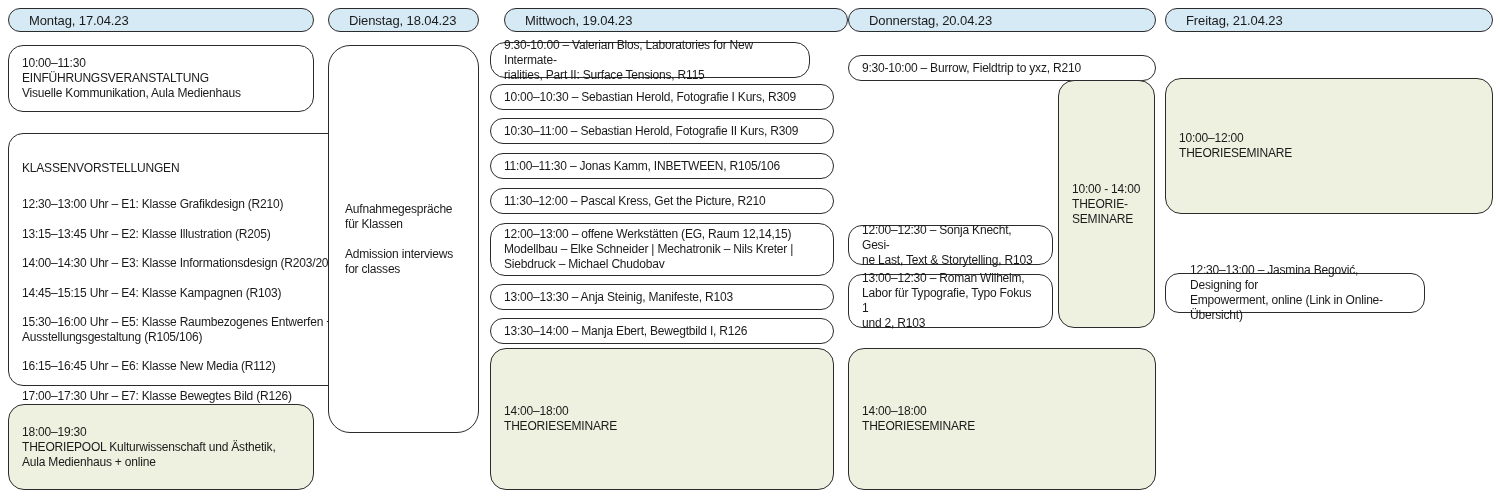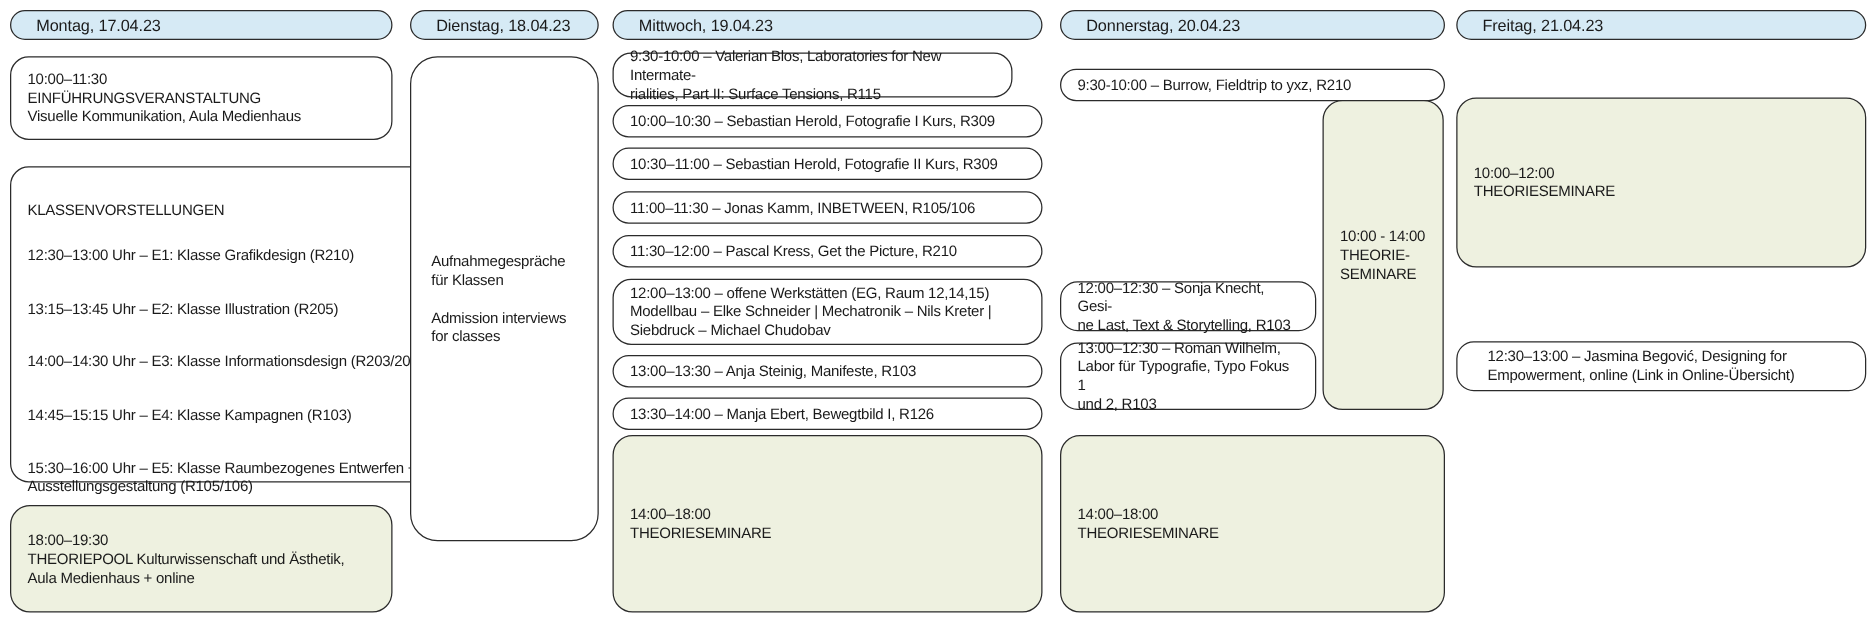--- a/index.html
+++ b/index.html
@@ -48,30 +48,30 @@
     display: flex;
     align-items: center;
     padding: 0 13px;
     border-radius: 15px;
   }
   .pad {
     padding: 12px 13px;
     border-radius: 15px;
   }
   .klassen-title { margin-bottom: 6px; }
-  .list-item { margin-top: 13px; line-height: 14.5px; }
+  .list-item { line-height: 14.5px; }
 </style>
 </head>
 <body>
 
 <div class="board">
 
   <div class="hdr" style="left:8px; top:8px; width:306px;">Montag, 17.04.23</div>
   <div class="hdr" style="left:328px; top:8px; width:151px;">Dienstag, 18.04.23</div>
-  <div class="hdr" style="left:490px; top:8px; width:344px;">Mittwoch, 19.04.23</div>
+  <div class="hdr" style="left:504px; top:8px; width:344px;">Mittwoch, 19.04.23</div>
   <div class="hdr" style="left:848px; top:8px; width:308px;">Donnerstag, 20.04.23</div>
   <div class="hdr" style="left:1165px; top:8px; width:328px;">Freitag, 21.04.23</div>
 
   <div class="ev center" style="left:8px; top:45px; width:306px; height:67px;">10:00–11:30
 EINFÜHRUNGSVERANSTALTUNG
 Visuelle Kommunikation, Aula Medienhaus</div>
 
   <div class="ev pad" style="left:8px; top:133px; width:362px; height:253px;">
     <div class="klassen-title">KLASSENVORSTELLUNGEN</div>
     <div class="list-item" style="margin-top:0;">12:30–13:00 Uhr – E1: Klasse Grafikdesign (R210)</div>
@@ -114,16 +114,16 @@
 Labor für Typografie, Typo Fokus 1
 und 2, R103</div>
   <div class="ev green center" style="left:1058px; top:80px; width:97px; height:248px; border-radius:16px;">10:00 - 14:00
 THEORIE-
 SEMINARE</div>
   <div class="ev green center" style="left:848px; top:348px; width:308px; height:142px; border-radius:16px;">14:00–18:00
 THEORIESEMINARE</div>
 
   <div class="ev green center" style="left:1165px; top:78px; width:328px; height:136px; border-radius:16px;">10:00–12:00
 THEORIESEMINARE</div>
-  <div class="ev center" style="left:1165px; top:273px; width:328px; height:40px; border-radius:14px;padding-left:24px;">12:30–13:00 – Jasmina Begović, Designing for
+  <div class="ev center" style="left:1165px; top:273px; width:260px; height:40px; border-radius:14px;padding-left:24px;">12:30–13:00 – Jasmina Begović, Designing for
 Empowerment, online (Link in Online-Übersicht)</div>
 
 </div>
 
 </body></html>

